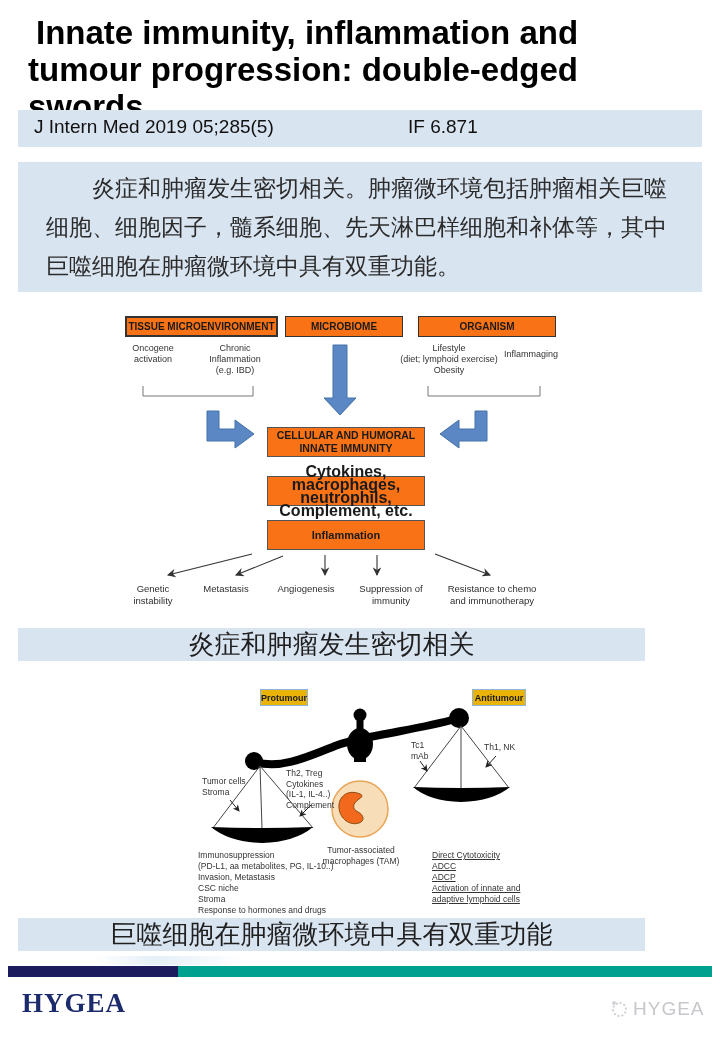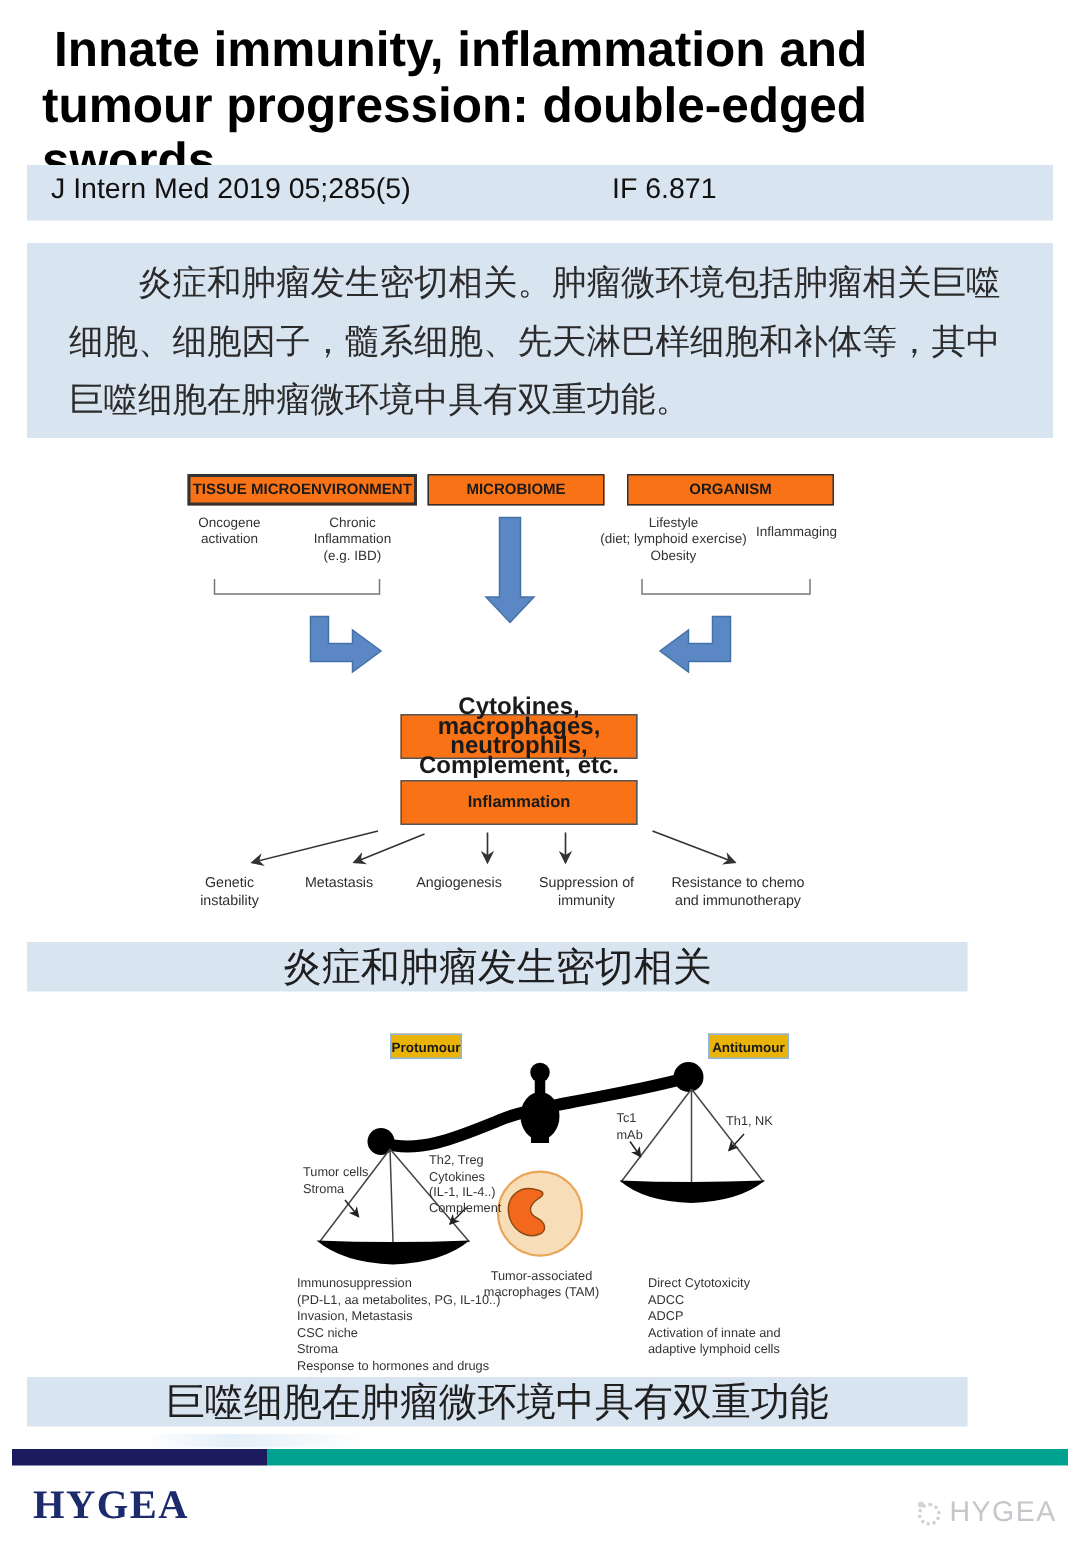--- a/index.html
+++ b/index.html
@@ -95,20 +95,22 @@
     <div class="sublab pre" style="left:22px; top:40px; width:62px;">Oncogene
 activation</div>
     <div class="sublab pre" style="left:92px; top:40px; width:86px;">Chronic
 Inflammation
 (e.g. IBD)</div>
     <div class="sublab pre" style="left:298px; top:40px; width:102px;">Lifestyle
 (diet; lymphoid exercise)
 Obesity</div>
     <div class="sublab" style="left:400px; top:46px; width:62px;">Inflammaging</div>
 
+    <div class="dbox pre" style="left:167px; top:124px; width:158px; height:30px; font-size:10.5px; line-height:13px; border-color:#555;">CELLULAR AND HUMORAL
+INNATE IMMUNITY</div>
     <div class="dbox pre" style="left:167px; top:173px; width:158px; height:30px; font-size:16px; line-height:13px; border-color:#555;">Cytokines, macrophages,
 neutrophils, Complement, etc.</div>
     <div class="dbox" style="left:167px; top:217px; width:158px; height:30px; font-size:11px; border-color:#555;">Inflammation</div>
 
     <div class="outlab pre" style="left:22px;  top:280px; width:62px;">Genetic
 instability</div>
     <div class="outlab" style="left:93px;  top:280px; width:66px;">Metastasis</div>
     <div class="outlab" style="left:170px; top:280px; width:72px;">Angiogenesis</div>
     <div class="outlab pre" style="left:250px; top:280px; width:82px;">Suppression of
 immunity</div>
@@ -167,21 +169,21 @@
 mAb</div>
     <div class="f2lab" style="left:304px; top:64px;">Th1, NK</div>
     <div class="f2lab pre" style="left:125px; top:167px; width:112px; text-align:center;">Tumor-associated
 macrophages (TAM)</div>
     <div class="f2lab pre" style="left:18px; top:172px; line-height:11px;">Immunosuppression
 (PD-L1, aa metabolites, PG, IL-10..)
 Invasion, Metastasis
 CSC niche
 Stroma
 Response to hormones and drugs</div>
-    <div class="f2lab pre" style="left:252px; top:172px; line-height:11px;">Direct Cytotoxicity
+    <div class="f2lab pre" style="left:252px; top:172px; line-height:11px;text-decoration:underline;">Direct Cytotoxicity
 ADCC
 ADCP
 Activation of innate and
 adaptive lymphoid cells</div>
   </div>
 
   <div class="abs panel caption cap2">巨噬细胞在肿瘤微环境中具有双重功能</div>
 
   <div class="abs streak"></div>
   <div class="abs bar-navy"></div>

